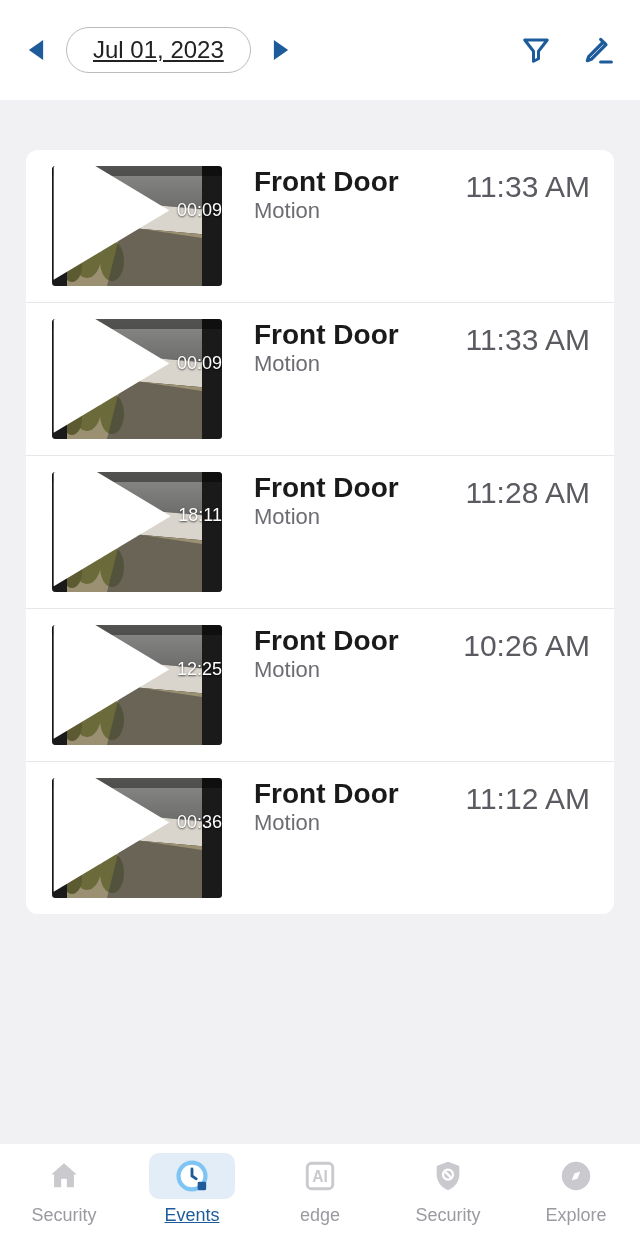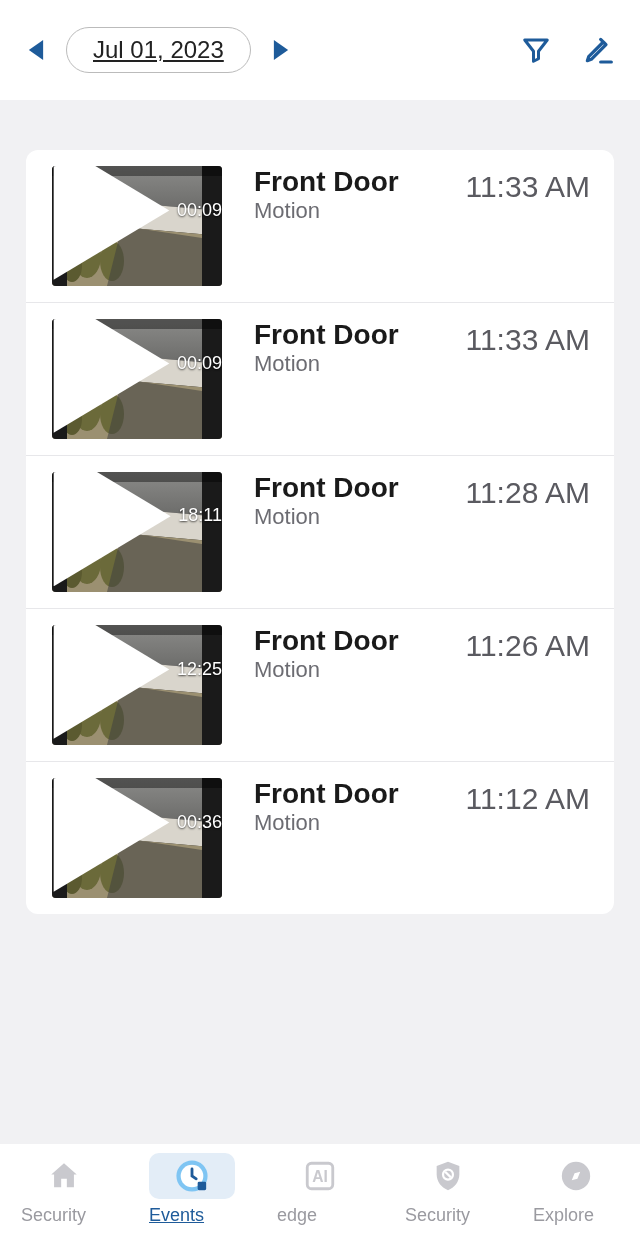--- a/index.html
+++ b/index.html
@@ -71,21 +71,21 @@
     height: 100px;
     background: #fff;
     display: flex;
     justify-content: space-around;
     align-items: center;
     padding-bottom: 10px;
   }
   .nav-item {
     display: flex;
     flex-direction: column;
-    align-items: flex-start;
+    align-items: center;
     gap: 6px;
     color: #9a9aa0;
     font-size: 18px;
     cursor: pointer;
   }
   .nav-item.active { color: #1e5b9a; text-decoration: underline; }
   .nav-item.active .nav-icon-wrap {
     background: #e3edf7;
     border-radius: 10px;
     padding: 6px 26px;
@@ -256,21 +256,21 @@
         <svg width="12" height="14" viewBox="0 0 10 12">
             <polygon points="0,0 10,6 0,12" fill="#fff"></polygon>
           </svg>
         <span>12:25</span>
       </div>
     </div>
     <div class="event-info">
       <div class="event-title">Front Door</div>
       <div class="event-type">Motion</div>
     </div>
-    <div class="event-time">11:26 AM</div>
+    <div class="event-time">10:26 AM</div>
   </div>
     <div class="event-row">
     <div class="thumb">
       <svg viewBox="0 0 170 120" preserveAspectRatio="none">
     <defs>
       <linearGradient id="road" x1="0" y1="0" x2="0" y2="1">
         <stop offset="0" stop-color="#8a8a88"></stop>
               <stop offset="1" stop-color="#6b6b69"></stop>
       </linearGradient>
     </defs>

